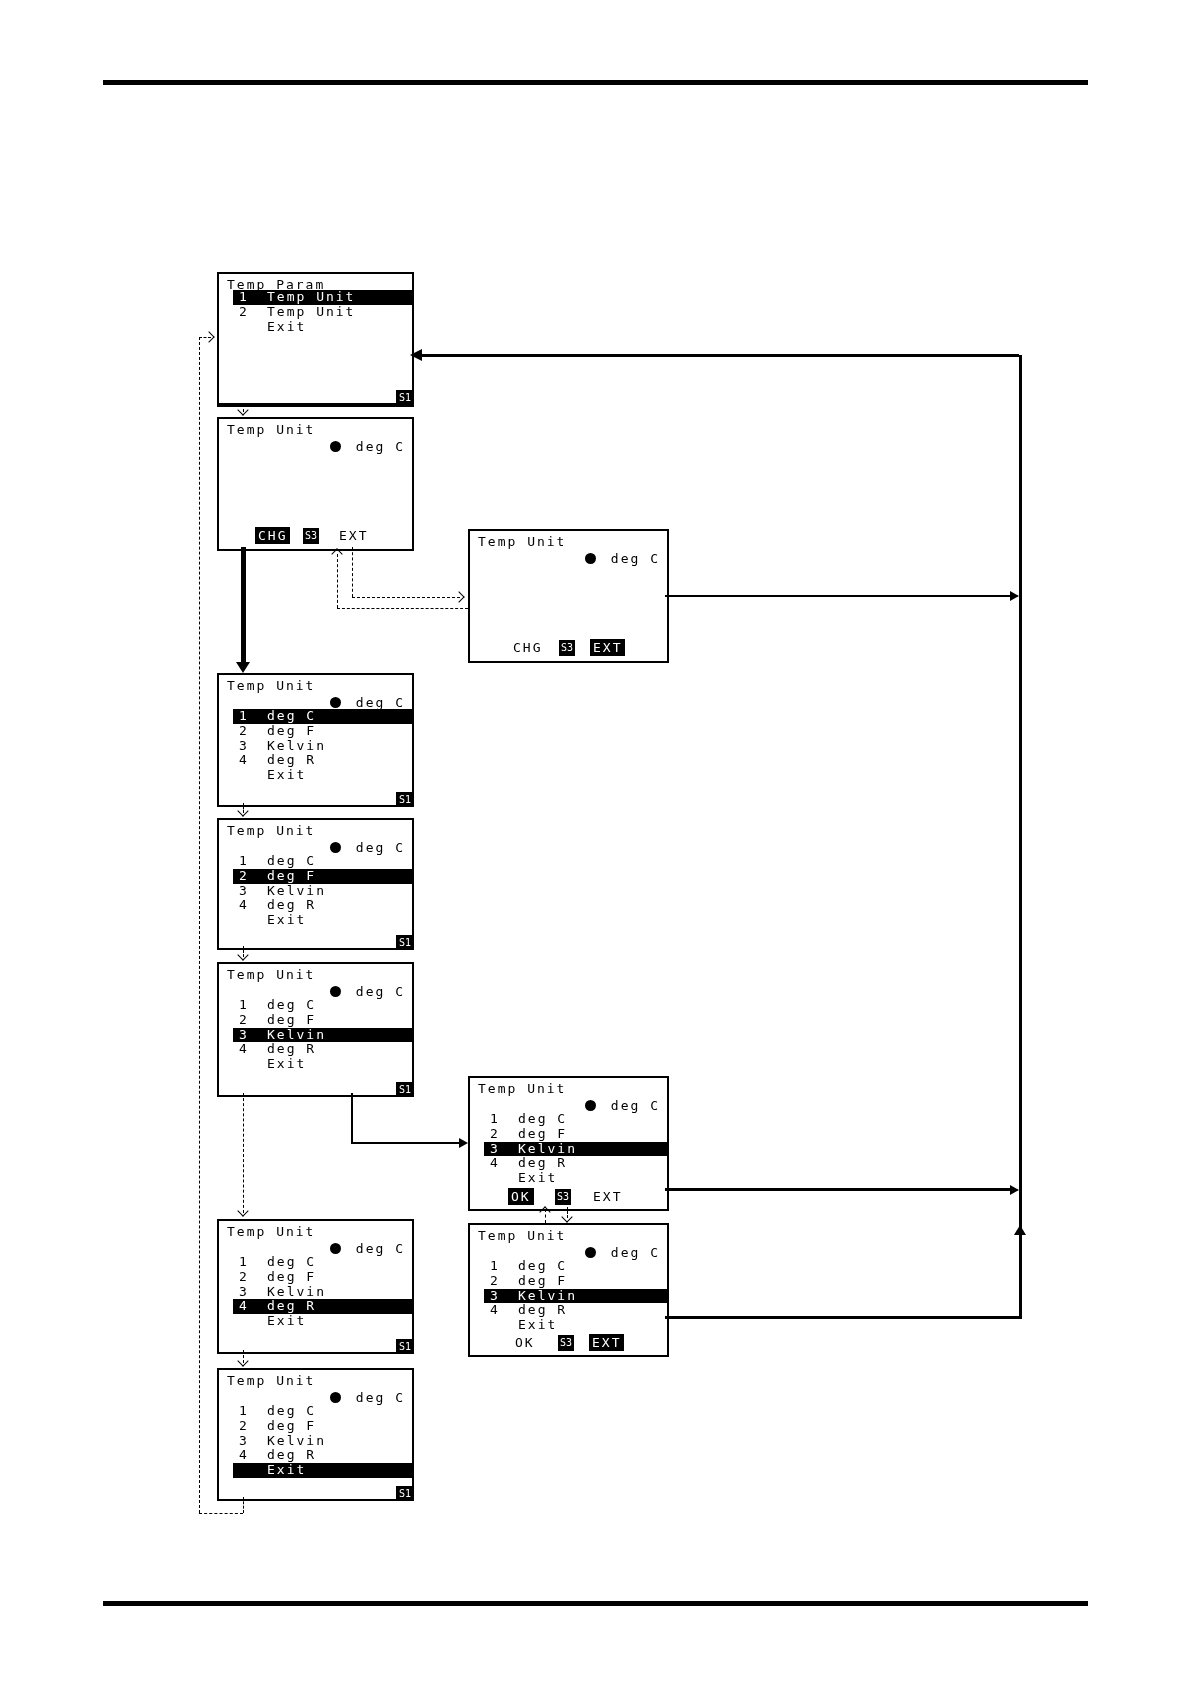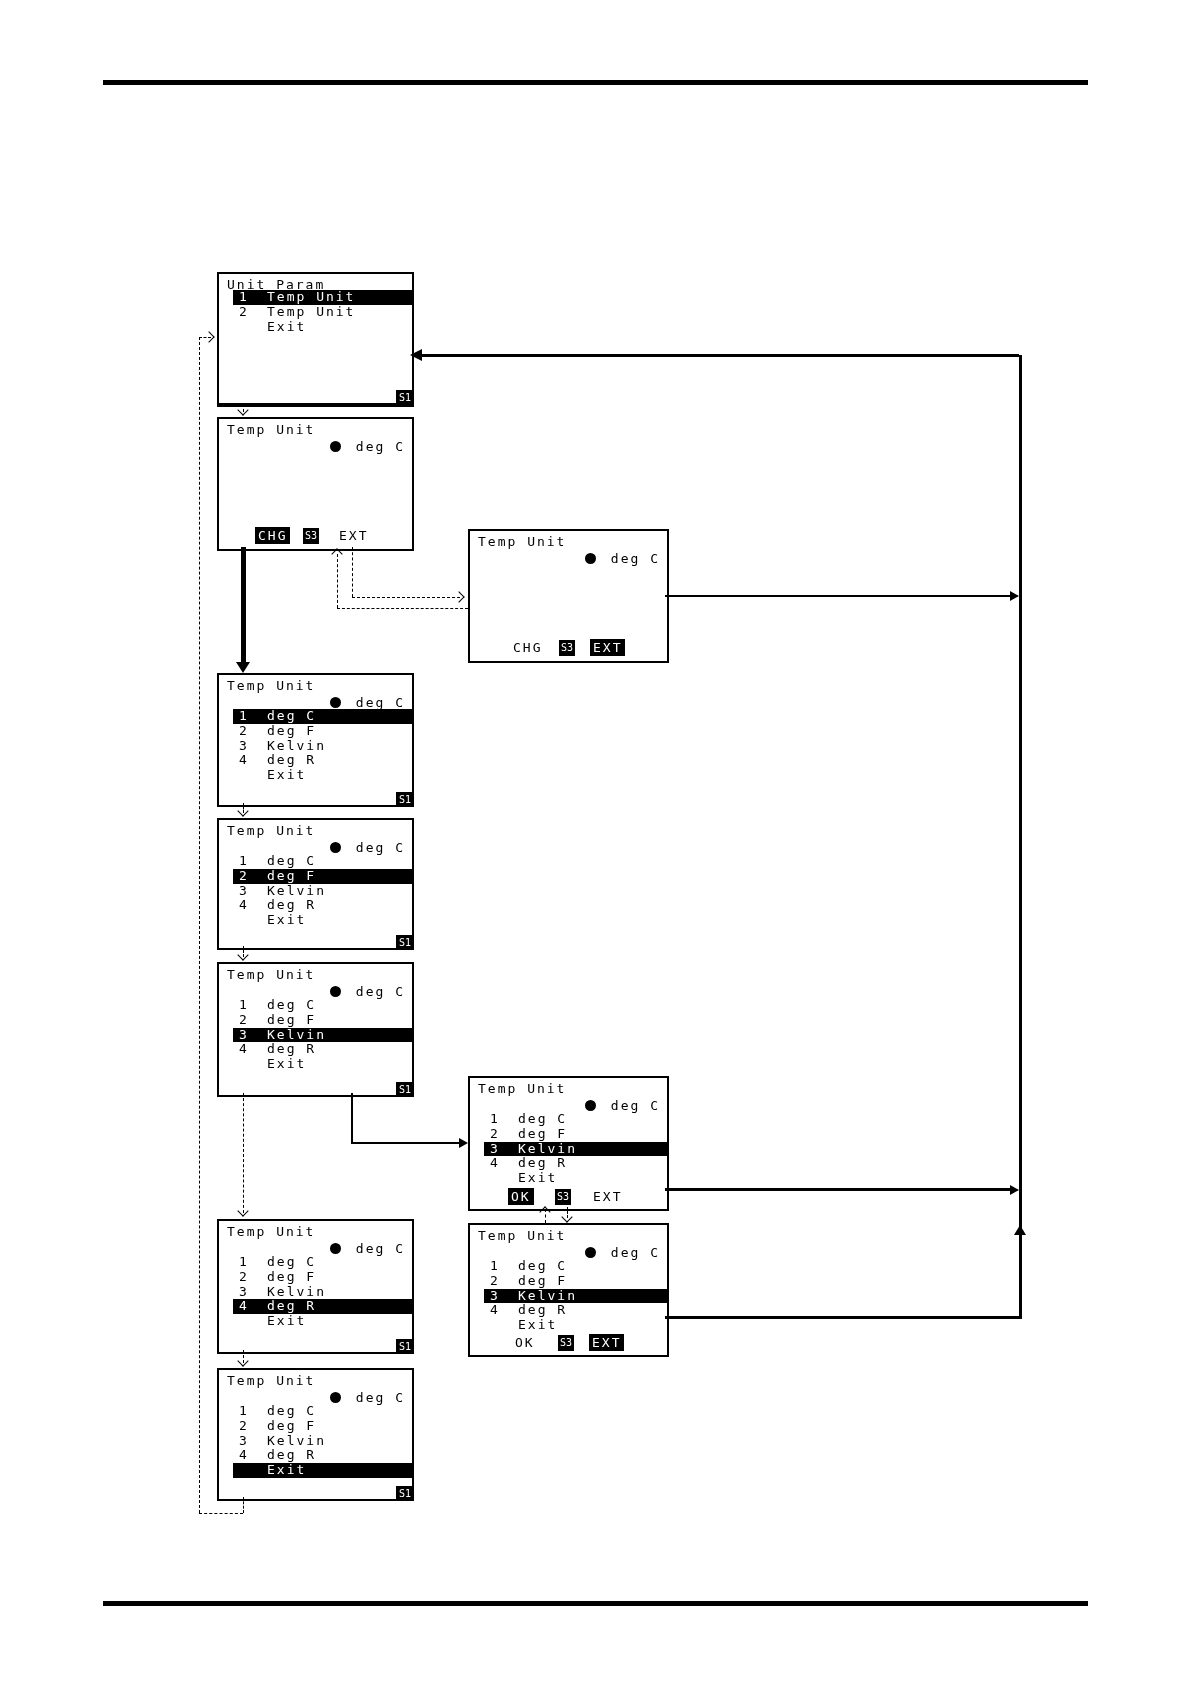--- a/index.html
+++ b/index.html
@@ -41,21 +41,21 @@
 </style>
 </head>
 <body>
 
 <div id="page">
 
   <div class="rule" style="left:103px;top:80px;width:985px;height:5px"></div>
   <div class="rule" style="left:103px;top:1601px;width:985px;height:5px"></div>
 
   <div class="screen" style="left:217px;top:272px;width:193px;height:129px;border-bottom-width:4px">
-    <div class="t">Unit Param</div>
+    <div class="t">Temp Param</div>
     <div class="rows rows-param">
       <div class="row sel">
           <span class="num">1</span>
           <span class="lbl">Temp Unit</span>
         </div>
       <div class="row">
           <span class="num">2</span>
           <span class="lbl">Temp Unit</span>
         </div>
       <div class="row">

